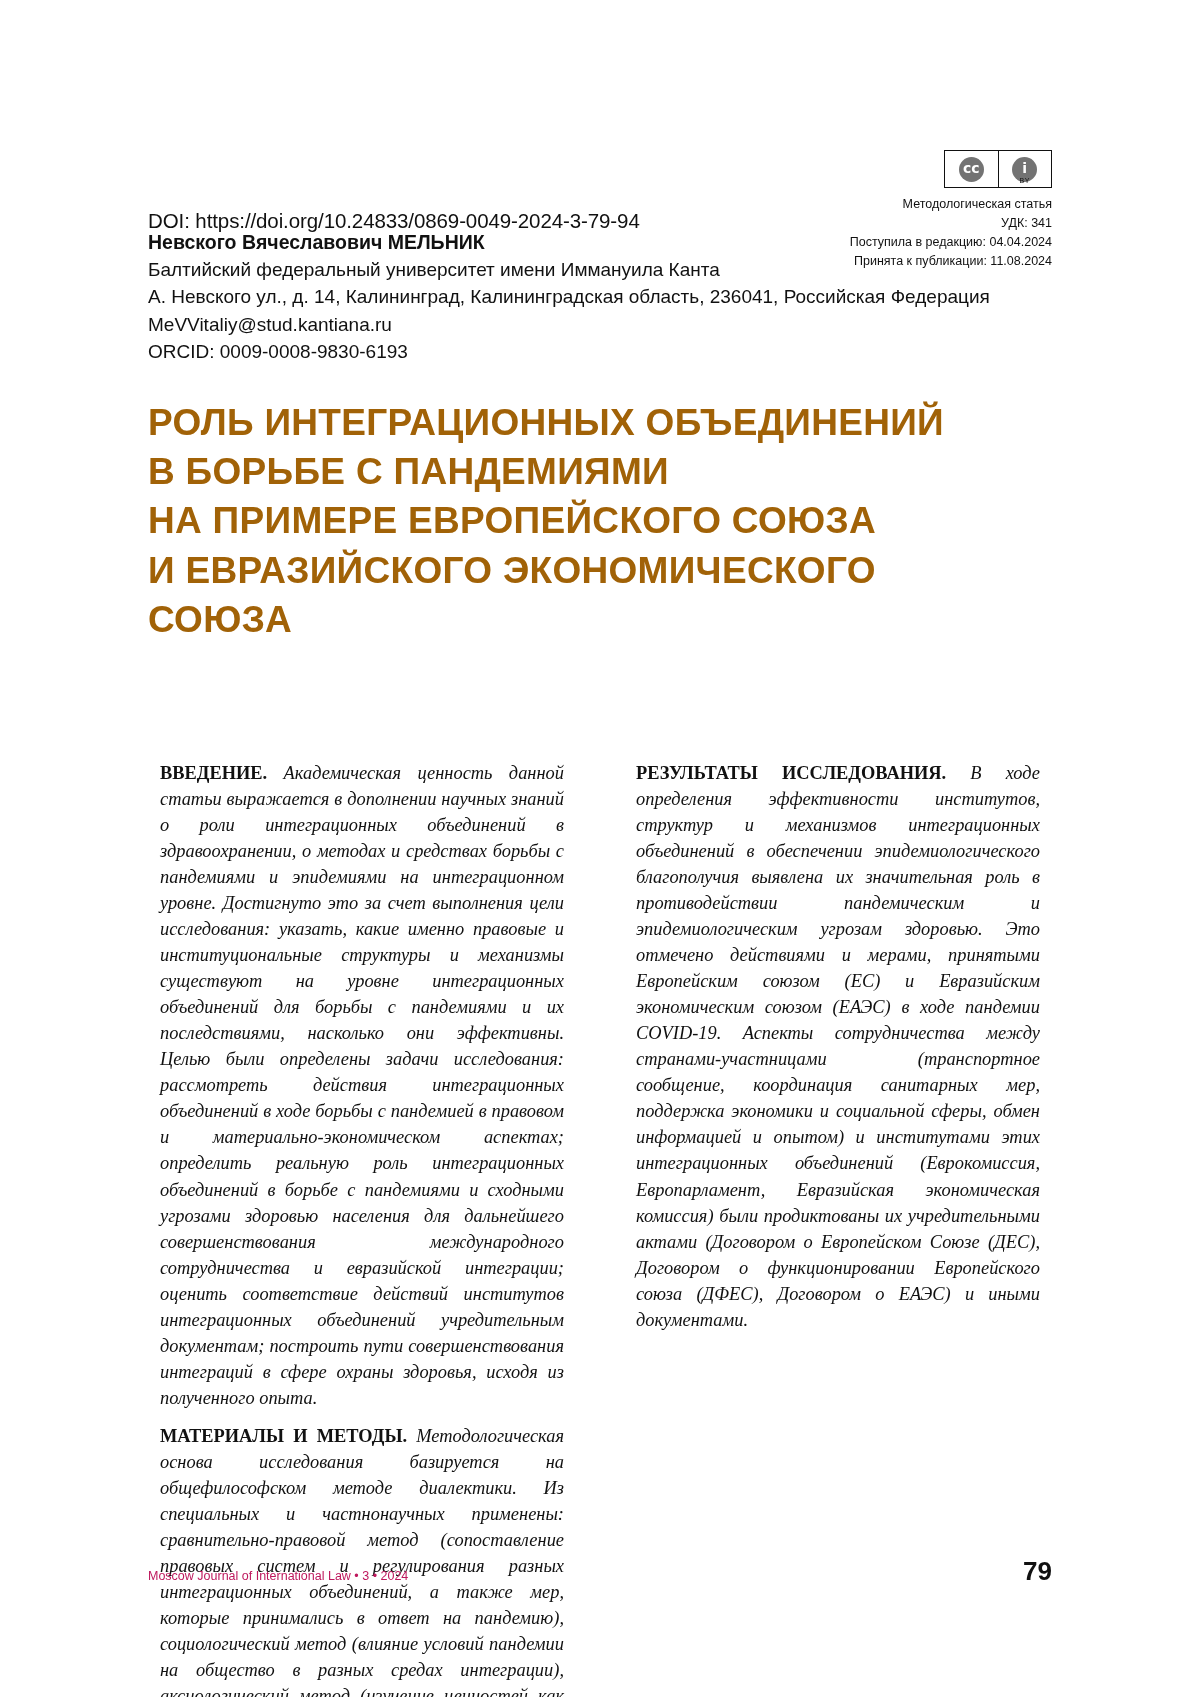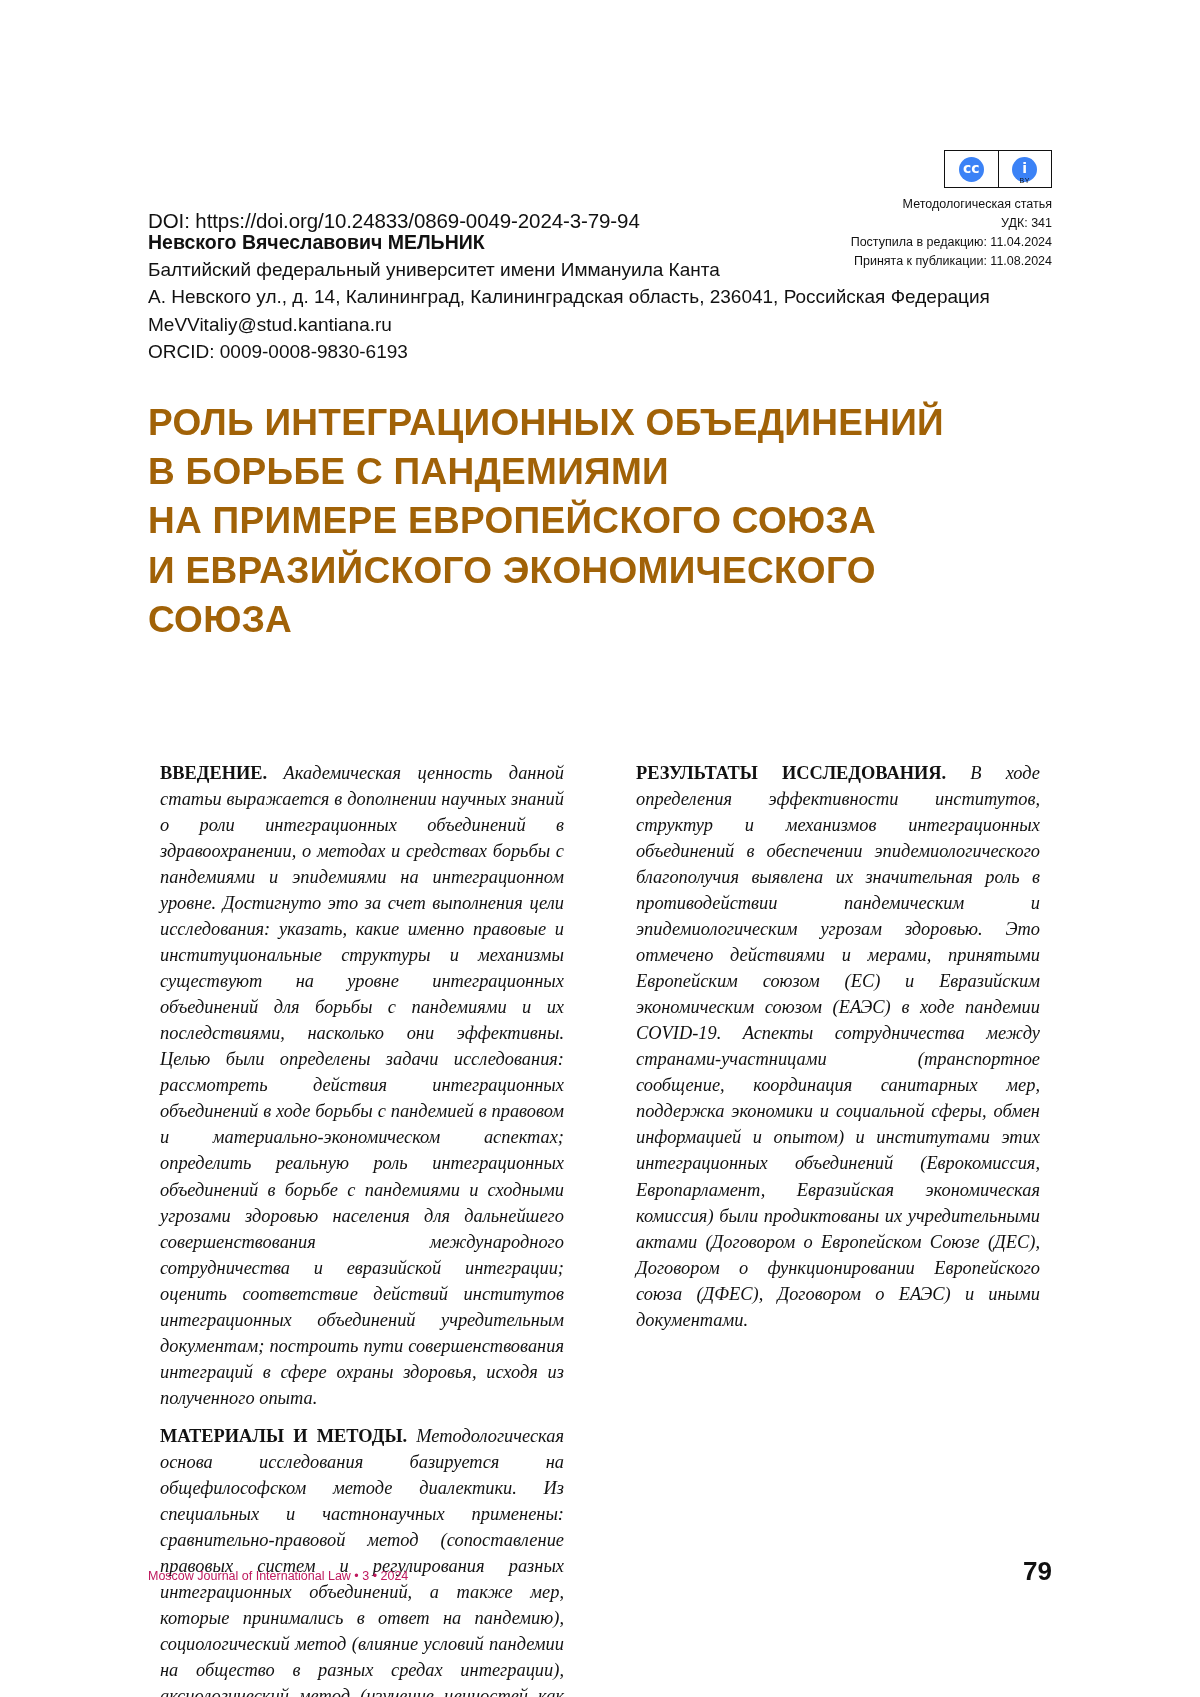--- a/index.html
+++ b/index.html
@@ -62,21 +62,21 @@
     flex: 1;
     display: flex;
     align-items: center;
     justify-content: center;
     position: relative;
   }
   .cc-half.left { border-right: 1.5px solid #111; }
   .cc-circle {
     width: 25px; height: 25px;
     border-radius: 50%;
-    background: #3b82f6;
+    background: #737373;
     color: #fff;
     font-size: 14px;
     font-weight: bold;
     display: flex;
     align-items: center;
     justify-content: center;
     font-family: "DejaVu Sans", sans-serif;
   }
   .cc-by {
     position: absolute;
@@ -180,21 +180,21 @@
           <div class="cc-half left">
             <div class="cc-circle">cc</div>
           </div>
           <div class="cc-half">
             <div class="cc-circle">i</div>
             <div class="cc-by">BY</div>
           </div>
         </div>
         <div>Методологическая статья</div>
         <div>УДК: 341</div>
-        <div>Поступила в редакцию: 11.04.2024</div>
+        <div>Поступила в редакцию: 04.04.2024</div>
         <div>Принята к публикации: 11.08.2024</div>
       </div>
     </div>
   </div>
 
   <div class="author-block">
     <div class="author-name">Невского Вячеславович МЕЛЬНИК</div>
     <div>Балтийский федеральный университет имени Иммануила Канта</div>
     <div>А. Невского ул., д. 14, Калининград, Калининградская область, 236041, Российская Федерация</div>
     <div>MeVVitaliy@stud.kantiana.ru</div>

